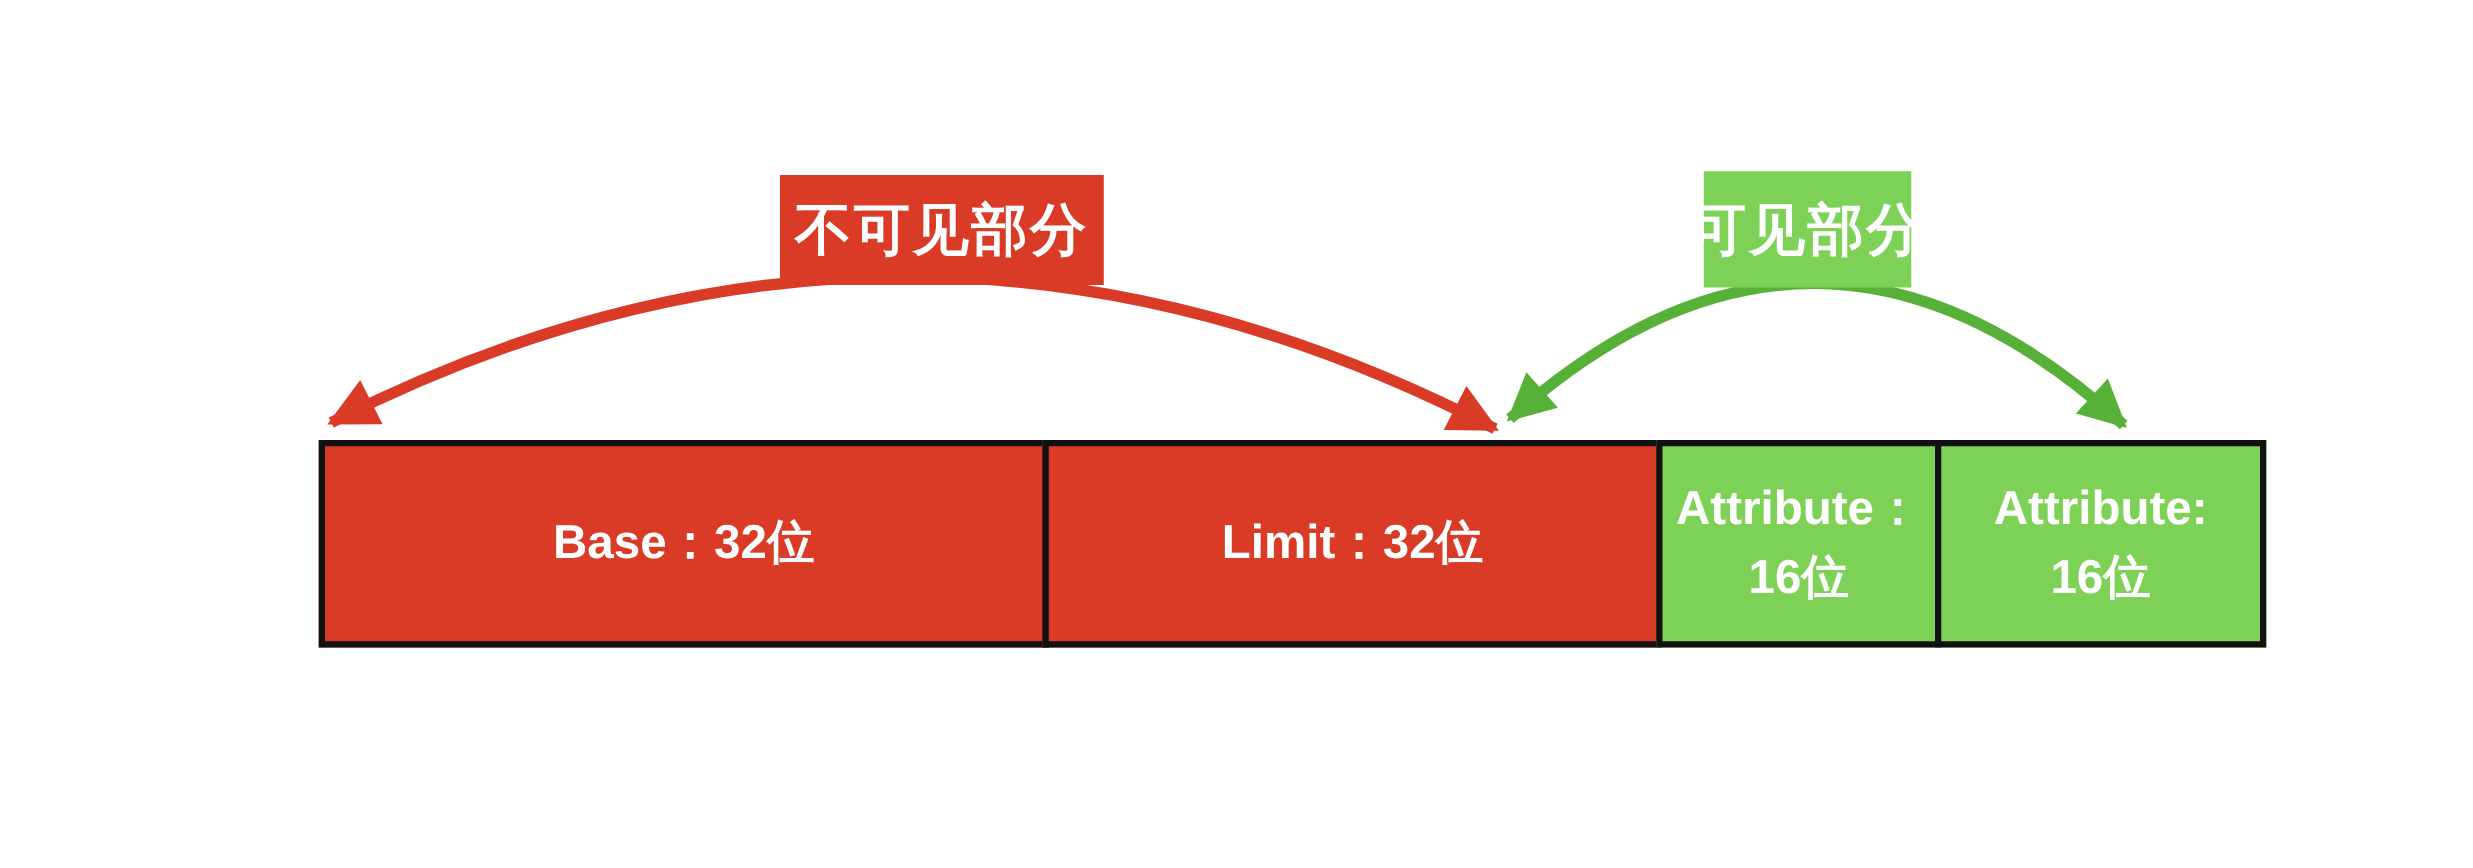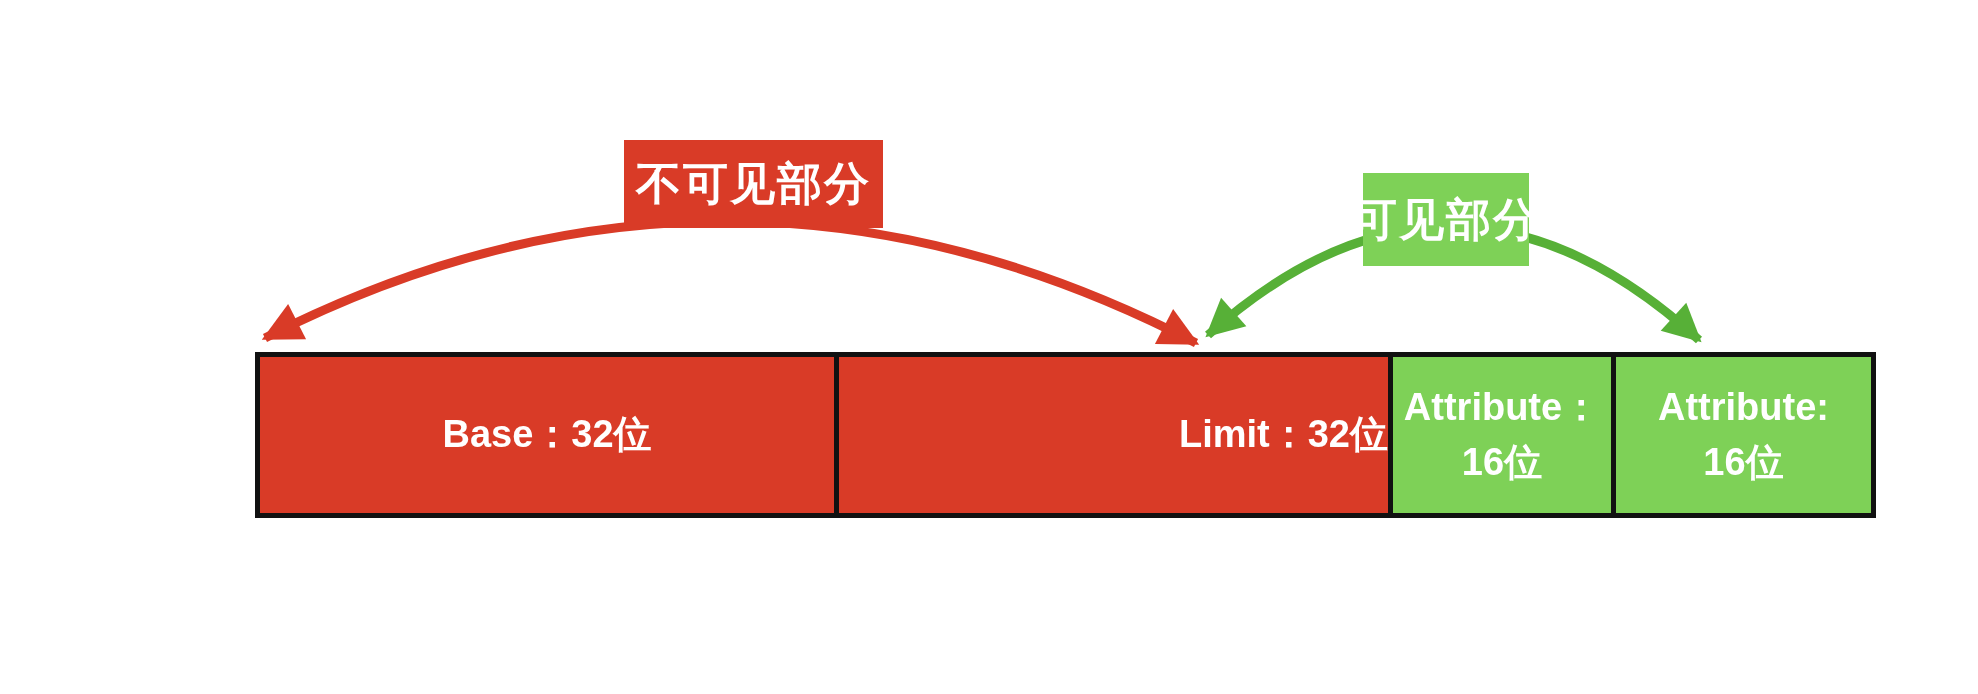--- a/index.html
+++ b/index.html
@@ -51,21 +51,20 @@
     width: 259px;
     height: 88px;
     background: var(--red, #D93B27);
   }
   .tag-green {
     left: 1363px;
     top: 137px;
     width: 166px;
     height: 93px;
     background: var(--green, #7ED157);
-    margin-top: 36px;
   }
 
   .bar {
     position: absolute;
     left: 255px;
     top: 352px;
     height: 166px;
     display: flex;
     z-index: 2;
   }
@@ -80,21 +79,21 @@
     font-weight: 700;
     text-align: center;
     line-height: 1.45;
   }
   .cell + .cell { margin-left: -5px; }
   .cell-red   { background: var(--red, #D93B27); }
   .cell-green { background: var(--green, #7ED157); }
   .cell-label { white-space: pre-line; }
 
   .w-base     { width: 584px; }
-  .w-limit    { width: 559px; justify-content: flex-end; }
+  .w-limit    { width: 496px; }
   .w-attr     { width: 228px; }
   .w-selector { width: 265px; }
 </style>
 </head>
 <body>
 
 <div class="canvas">
 
   <svg class="arrows-layer" viewBox="0 0 1978 694" xmlns="http://www.w3.org/2000/svg">
     <defs>

